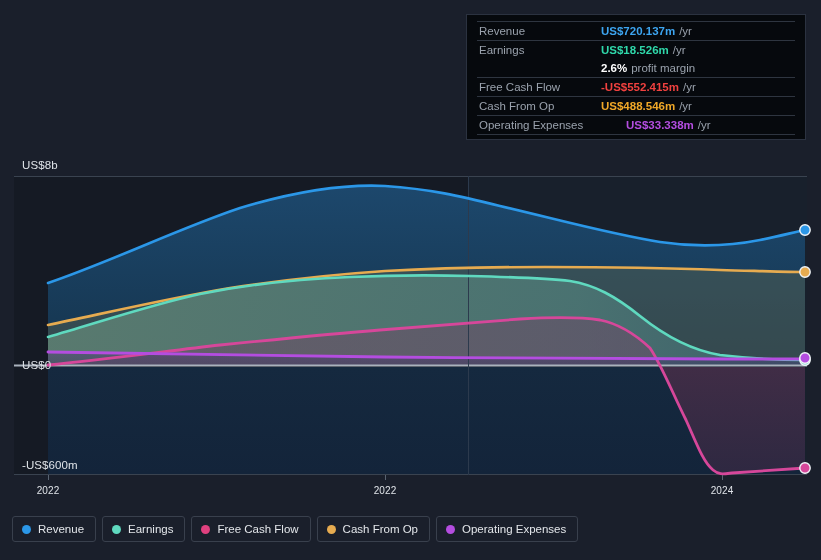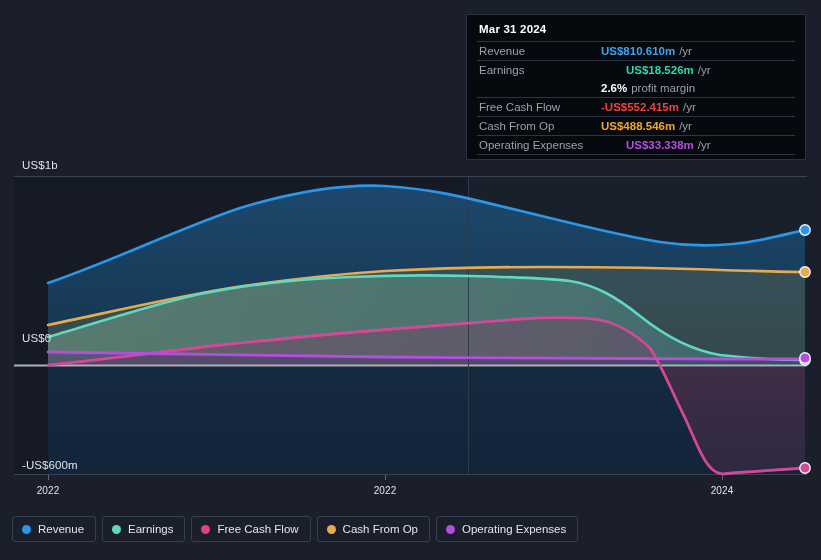--- a/index.html
+++ b/index.html
@@ -257,40 +257,39 @@
     <circle cx="805" cy="272" r="5.2" fill="#e6ab50" stroke="#f0f4f8" stroke-width="1.4"></circle>
     <circle cx="805" cy="360" r="5.2" fill="#5fd9bf" stroke="#f0f4f8" stroke-width="1.4"></circle>
     <circle cx="805" cy="358" r="5.2" fill="#b44de0" stroke="#f0f4f8" stroke-width="1.4"></circle>
     <circle cx="805" cy="468" r="5.2" fill="#d6479a" stroke="#f0f4f8" stroke-width="1.4"></circle>
 
     <line x1="48.5" y1="475" x2="48.5" y2="480" stroke="#5a6472" stroke-width="1"></line>
     <line x1="385.5" y1="475" x2="385.5" y2="480" stroke="#5a6472" stroke-width="1"></line>
     <line x1="722.5" y1="475" x2="722.5" y2="480" stroke="#5a6472" stroke-width="1"></line>
   </svg>
 
-  <div class="axis-label y-label" style="top:159px;">US$1b</div>
-  <div class="axis-label y-label" style="top:332px;">US$0</div>
+  <div class="axis-label y-label" style="top:159px;">US$8b</div>
+  <div class="axis-label y-label" style="top:359px;">US$0</div>
   <div class="axis-label y-label" style="top:459px;">-US$600m</div>
 
   <div class="axis-label x-label" style="left:48px;">2022</div>
   <div class="axis-label x-label" style="left:385px;">2022</div>
   <div class="axis-label x-label" style="left:722px;">2024</div>
 
   <div id="tooltip">
-    <div class="tt-title">Mar 31 2024</div>
 
     <div class="tt-row">
       <span class="tt-label">Revenue</span>
-      <span class="tt-value" style="color:#3da5f0;">US$810.610m</span>
+      <span class="tt-value" style="color:#3da5f0;">US$720.137m</span>
       <span class="tt-suffix">/yr</span>
     </div>
 
     <div class="tt-row">
       <span class="tt-label">Earnings</span>
-      <span class="tt-value" style="color:#2fd8aa;margin-left:25px;">US$18.526m</span>
+      <span class="tt-value" style="color:#2fd8aa;">US$18.526m</span>
       <span class="tt-suffix">/yr</span>
     </div>
 
     <div class="tt-row no-rule">
       <span class="tt-label"></span>
       <span class="tt-value" style="color:#ffffff;">2.6%</span>
       <span class="tt-suffix">profit margin</span>
     </div>
 
     <div class="tt-row">

